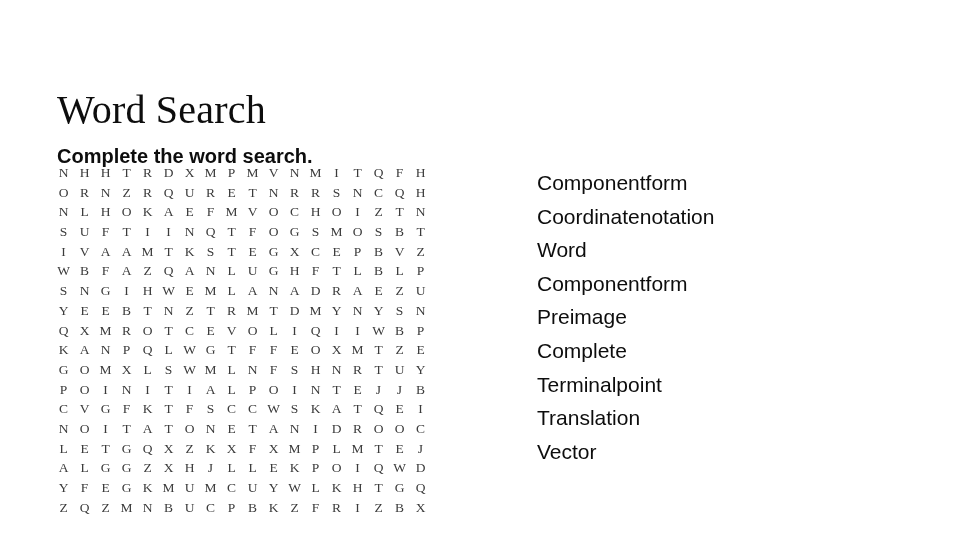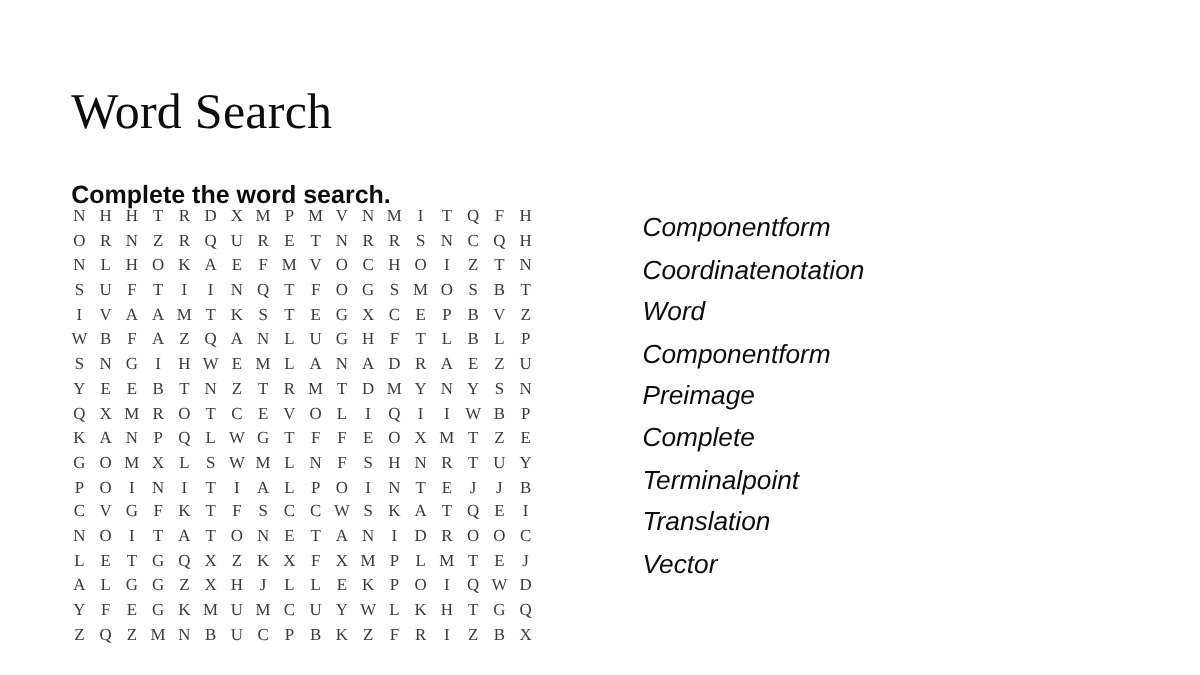--- a/index.html
+++ b/index.html
@@ -21,21 +21,21 @@
     inset: 0;
     width: 960px;
     height: 540px;
     background: #ffffff;
   }
 
   
   #page-title {
     position: absolute;
     left: 57px;
-    top: 39px;
+    top: 60px;
     font-family: "Liberation Serif", "DejaVu Serif", serif;
     font-size: 40px;
     font-weight: 400;
     line-height: 1.15;
     color: #0d0d0d;
     letter-spacing: 0.2px;
     white-space: nowrap;
   }
 
   
@@ -64,26 +64,25 @@
     font-size: 13.5px;
     line-height: 19.7px;
     text-align: center;
     color: #3b3b3b;
     user-select: none;
   }
 
   
   #word-list {
     position: absolute;
-    left: 514px;
+    left: 537px;
     top: 166px;
     list-style: none;
     margin: 0;
     padding: 0;
-    font-style: italic;
   }
   #word-list li {
     font-family: "Liberation Sans", sans-serif;
     font-size: 21px;
     line-height: 33.6px;
     color: #0d0d0d;
     white-space: nowrap;
   }
 </style>
 </head>

